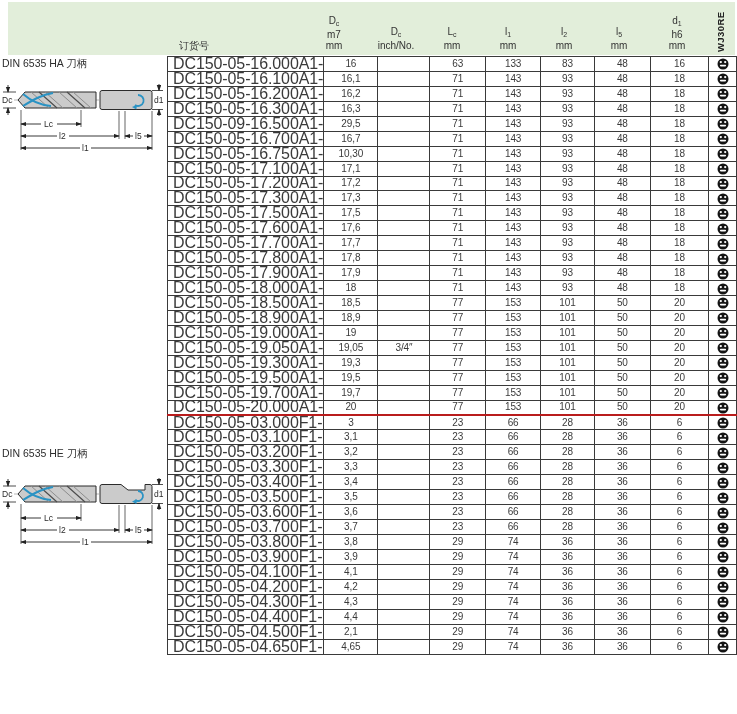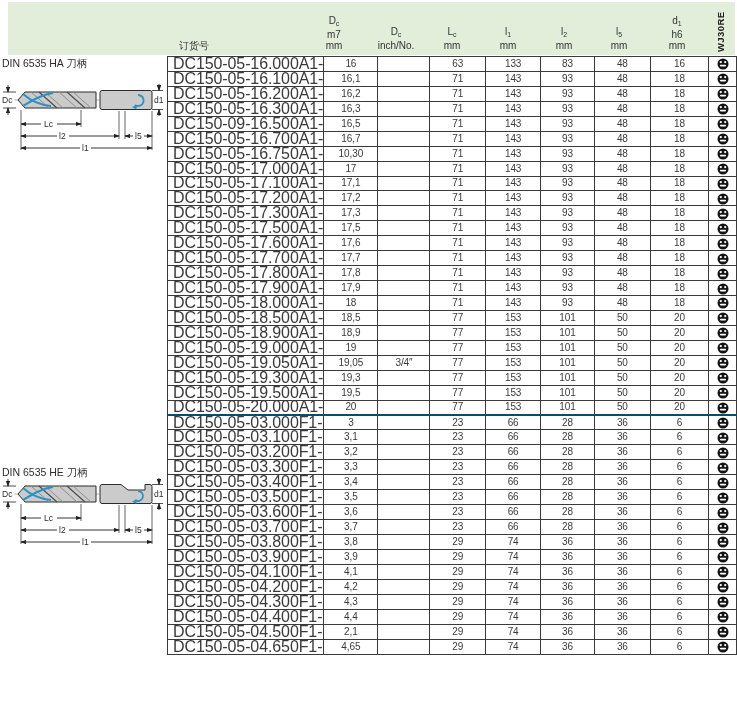--- a/index.html
+++ b/index.html
@@ -16,24 +16,24 @@
   .vlabel{position:absolute;right:9px;bottom:3px;height:48px;
           writing-mode:vertical-rl;transform:rotate(180deg);
           font-size:9.5px;font-weight:700;letter-spacing:.4px;color:#222;}
   .spec-table{position:absolute;left:167px;top:56px;border-collapse:collapse;table-layout:fixed;
               border-top:1.5px solid #1c1c1c;}
   .spec-table tr{height:14.95px;}
   .spec-table td{border:1px solid #3a3a3a;padding:0;font-size:10px;line-height:12px;
                  text-align:center;letter-spacing:-.1px;overflow:hidden;white-space:nowrap;}
   .spec-table td.c-order{text-align:left;padding-left:5px;font-size:16px;}
   .spec-table td.c-icon svg{display:block;margin:1px auto 0 auto;}
-  .spec-table tr.section-start td{border-top:2px solid #0c4a6e;}
+  .spec-table tr.section-start td{border-top:2px solid #b91c1c;}
   .section-label{position:absolute;left:2px;font-size:10.5px;color:#2d2d2d;white-space:nowrap;}
   #label-ha{top:57px;text-align:right;}
-  #label-he{top:447px;margin-top:19px;}
+  #label-he{top:447px;}
   .diagram{position:absolute;left:1px;}
   #diag-ha{top:84px;}
   #diag-he{top:478px;}
   .diagram text{font-size:8.5px;fill:#2d2d2d;font-family:"Liberation Sans",sans-serif;}
 </style>
 </head>
 <body>
 
 <div class="band">
   <div class="hcol hcol-order">订货号</div>
@@ -265,21 +265,21 @@
           <svg width="12" height="12" viewBox="0 0 12 12">
             <circle cx="6" cy="6" r="5.5" fill="#141414"></circle>
             <circle cx="3.8" cy="4.1" r="1.15" fill="#ffffff"></circle>
             <circle cx="8.2" cy="4.1" r="1.15" fill="#ffffff"></circle>
             <rect x="2.9" y="6.7" width="6.2" height="1.7" rx="0.8" fill="#ffffff"></rect>
           </svg>
         </td>
       </tr>
       <tr>
         <td class="c-order">DC150-09-16.500A1-</td>
-        <td>16,5</td>
+        <td>29,5</td>
         <td></td>
         <td>71</td>
         <td>143</td>
         <td>93</td>
         <td>48</td>
         <td>18</td>
         <td class="c-icon">
           <svg width="12" height="12" viewBox="0 0 12 12">
             <circle cx="6" cy="6" r="5.5" fill="#141414"></circle>
             <circle cx="3.8" cy="4.1" r="1.15" fill="#ffffff"></circle>
@@ -302,38 +302,20 @@
             <circle cx="6" cy="6" r="5.5" fill="#141414"></circle>
             <circle cx="3.8" cy="4.1" r="1.15" fill="#ffffff"></circle>
             <circle cx="8.2" cy="4.1" r="1.15" fill="#ffffff"></circle>
             <rect x="2.9" y="6.7" width="6.2" height="1.7" rx="0.8" fill="#ffffff"></rect>
           </svg>
         </td>
       </tr>
       <tr>
         <td class="c-order">DC150-05-16.750A1-</td>
         <td>10,30</td>
-        <td></td>
-        <td>71</td>
-        <td>143</td>
-        <td>93</td>
-        <td>48</td>
-        <td>18</td>
-        <td class="c-icon">
-          <svg width="12" height="12" viewBox="0 0 12 12">
-            <circle cx="6" cy="6" r="5.5" fill="#141414"></circle>
-            <circle cx="3.8" cy="4.1" r="1.15" fill="#ffffff"></circle>
-            <circle cx="8.2" cy="4.1" r="1.15" fill="#ffffff"></circle>
-            <rect x="2.9" y="6.7" width="6.2" height="1.7" rx="0.8" fill="#ffffff"></rect>
-          </svg>
-        </td>
-      </tr>
-      <tr>
-        <td class="c-order">DC150-05-17.000A1-</td>
-        <td>17</td>
         <td></td>
         <td>71</td>
         <td>143</td>
         <td>93</td>
         <td>48</td>
         <td>18</td>
         <td class="c-icon">
           <svg width="12" height="12" viewBox="0 0 12 12">
             <circle cx="6" cy="6" r="5.5" fill="#141414"></circle>
             <circle cx="3.8" cy="4.1" r="1.15" fill="#ffffff"></circle>
@@ -606,37 +588,55 @@
         <td class="c-icon">
           <svg width="12" height="12" viewBox="0 0 12 12">
             <circle cx="6" cy="6" r="5.5" fill="#141414"></circle>
             <circle cx="3.8" cy="4.1" r="1.15" fill="#ffffff"></circle>
             <circle cx="8.2" cy="4.1" r="1.15" fill="#ffffff"></circle>
             <rect x="2.9" y="6.7" width="6.2" height="1.7" rx="0.8" fill="#ffffff"></rect>
           </svg>
         </td>
       </tr>
       <tr>
-        <td class="c-order">DC150-05-20.000A1-</td>
-        <td>20</td>
+        <td class="c-order">DC150-05-19.700A1-</td>
+        <td>19,7</td>
         <td></td>
         <td>77</td>
         <td>153</td>
         <td>101</td>
         <td>50</td>
         <td>20</td>
         <td class="c-icon">
           <svg width="12" height="12" viewBox="0 0 12 12">
             <circle cx="6" cy="6" r="5.5" fill="#141414"></circle>
             <circle cx="3.8" cy="4.1" r="1.15" fill="#ffffff"></circle>
             <circle cx="8.2" cy="4.1" r="1.15" fill="#ffffff"></circle>
             <rect x="2.9" y="6.7" width="6.2" height="1.7" rx="0.8" fill="#ffffff"></rect>
           </svg>
         </td>
       </tr>
+      <tr>
+        <td class="c-order">DC150-05-20.000A1-</td>
+        <td>20</td>
+        <td></td>
+        <td>77</td>
+        <td>153</td>
+        <td>101</td>
+        <td>50</td>
+        <td>20</td>
+        <td class="c-icon">
+          <svg width="12" height="12" viewBox="0 0 12 12">
+            <circle cx="6" cy="6" r="5.5" fill="#141414"></circle>
+            <circle cx="3.8" cy="4.1" r="1.15" fill="#ffffff"></circle>
+            <circle cx="8.2" cy="4.1" r="1.15" fill="#ffffff"></circle>
+            <rect x="2.9" y="6.7" width="6.2" height="1.7" rx="0.8" fill="#ffffff"></rect>
+          </svg>
+        </td>
+      </tr>
       <tr class="section-start">
         <td class="c-order">DC150-05-03.000F1-</td>
         <td>3</td>
         <td></td>
         <td>23</td>
         <td>66</td>
         <td>28</td>
         <td>36</td>
         <td>6</td>
         <td class="c-icon">

